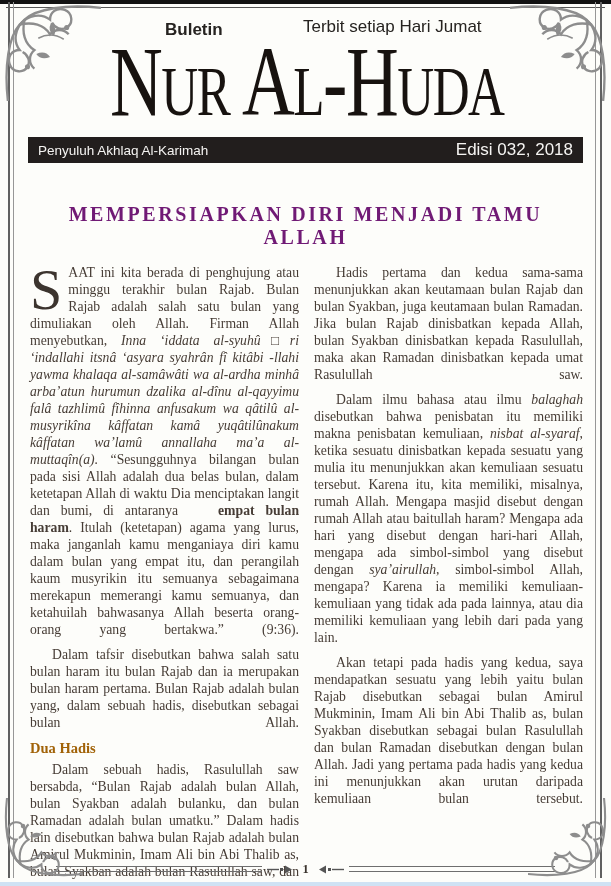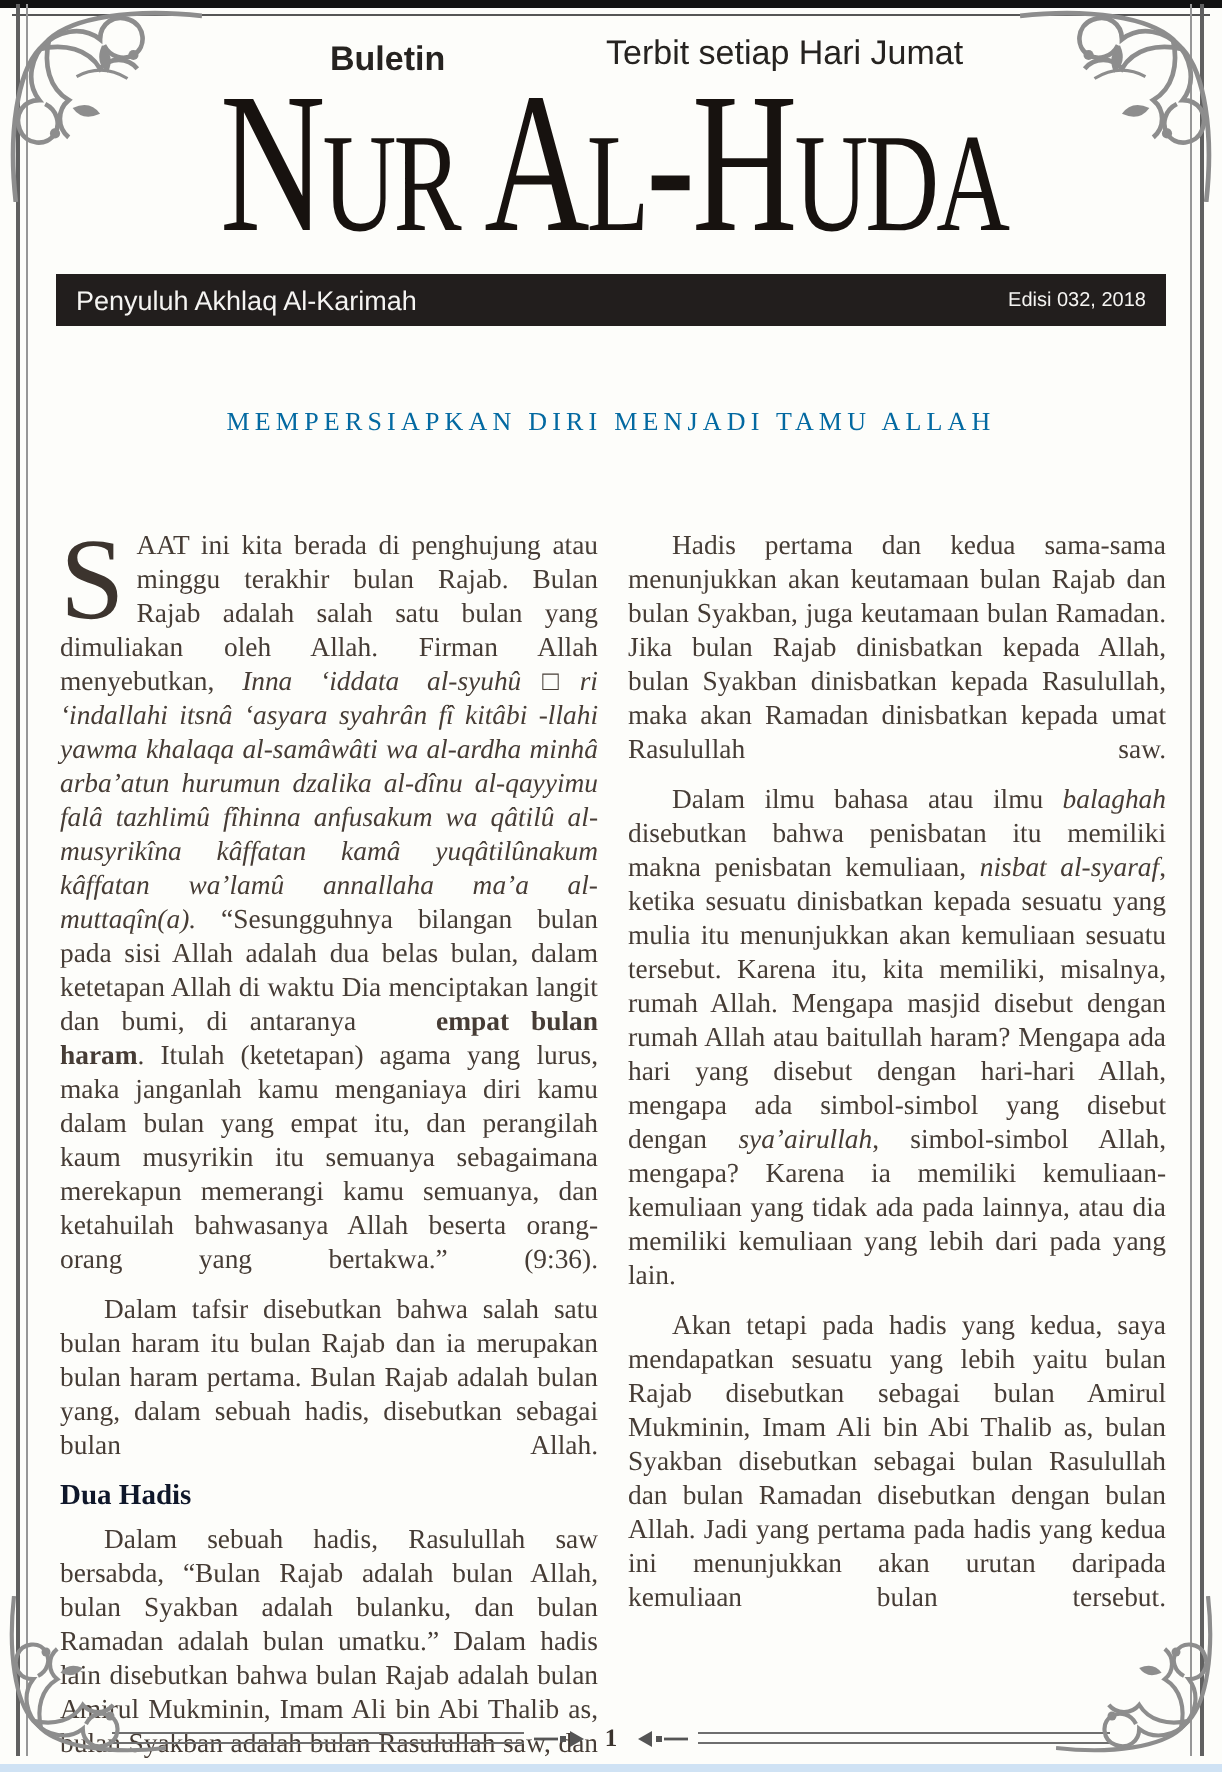--- a/index.html
+++ b/index.html
@@ -27,30 +27,30 @@
   .schedule{position:absolute;top:17px;left:303px;font-family:"Liberation Sans",sans-serif;
           font-size:17px;color:#262320;}
   .masthead-title{position:absolute;top:36px;left:110px;margin:0;font-weight:400;
           font-variant:small-caps;font-size:100px;line-height:0.92;letter-spacing:-2px;
           color:#17120f;white-space:nowrap;transform:scaleX(0.73);transform-origin:left top;}
   .logo{position:absolute;top:50px;left:22px;}
   .blackbar{position:absolute;top:137px;left:28px;width:555px;height:25px;background:var(--bar-bg,#221e1d);
           display:flex;align-items:center;justify-content:space-between;box-sizing:border-box;
           padding:13px 10px;font-family:"Liberation Sans",sans-serif;color:#f5f4f2;}
   .blackbar .left{font-size:13.5px;}
-  .blackbar .right{font-size:10px;}
+  .blackbar .right{font-size:17px;}
   
   .headline{position:absolute;top:203px;left:28px;width:555px;margin:0;text-align:center;
-          font-size:13px;font-weight:400;letter-spacing:2.6px;color:#0369a1;}
+          font-size:20px;font-weight:700;letter-spacing:2.6px;color:#701a75;}
   
   .cols{position:absolute;top:264px;left:30px;width:553px;display:flex;gap:15px;}
   .col{width:269px;font-size:13.7px;line-height:17px;text-align:justify;text-align-last:justify;}
   .col p{margin:0 0 8px 0;text-indent:22px;text-align:justify;text-align-last:justify;}
   .col p.first{text-indent:0;}
-  .col h3{margin:9px 0 4px 0;font-size:14.5px;color:#0f172a;text-align:center;text-align-last:left;}
+  .col h3{margin:9px 0 4px 0;font-size:14.5px;color:#a16207;text-align:center;text-align-last:left;}
   .dropcap{float:left;font-size:58px;line-height:46px;padding:3px 6px 0 0;color:#3c342e;}
   .seg-italic{font-style:italic;}
   .seg-bold{font-weight:bold;margin-left:29px;}
   
   .footer{position:absolute;left:56px;right:56px;bottom:11px;height:12px;display:flex;
           align-items:center;gap:5px;z-index:2;}
   .footer .rule{flex:1;height:4px;border-top:1px solid #6e6e6e;border-bottom:1px solid #6e6e6e;}
   .pagenum{font-size:12.5px;font-weight:bold;color:#3a332d;padding:0 4px;}
   .fo{flex:0 0 auto;}
   .fo.right{transform:scaleX(-1);}

